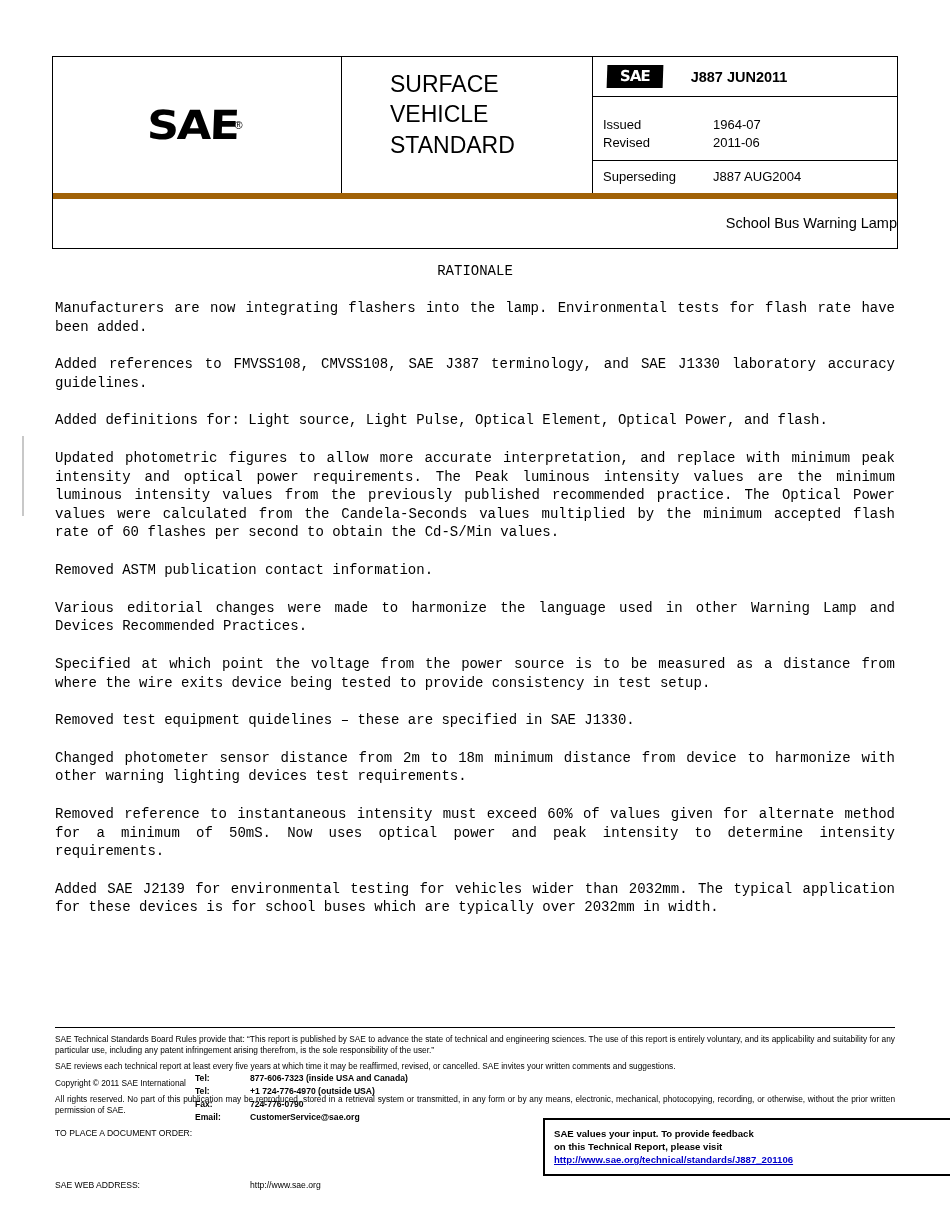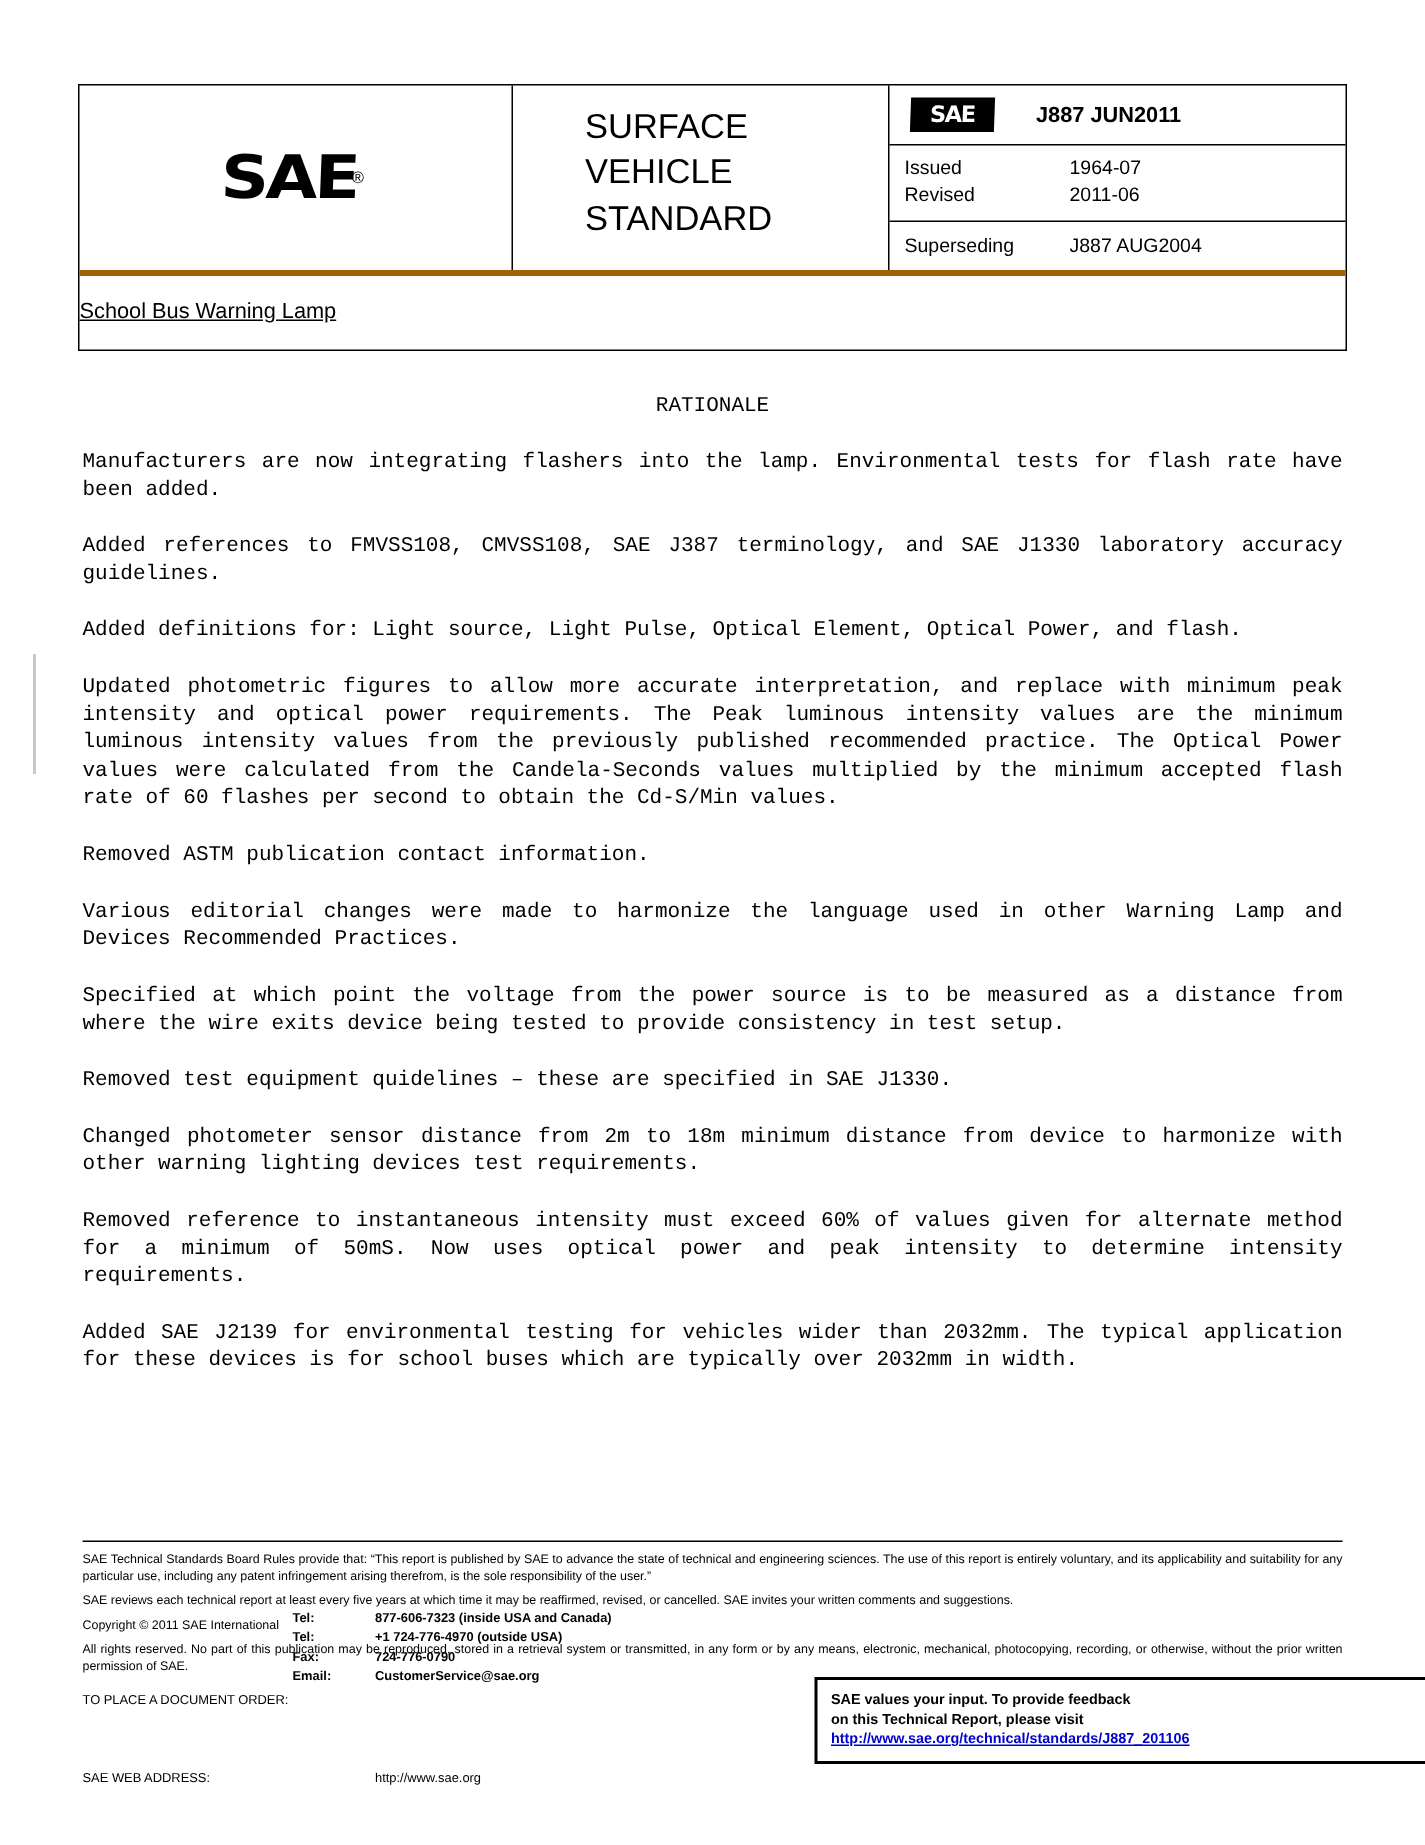--- a/index.html
+++ b/index.html
@@ -107,39 +107,39 @@
     margin-right: 28px;
   }
   .meta-docnum {
     font-size: 14.5px;
     font-weight: bold;
   }
   .meta-dates {
     border-bottom: 1px solid #000;
     padding: 6px 6px 7px 10px;
     font-size: 13px;
+    margin-top: 13px;
   }
   .meta-dates .dr {
     display: flex;
     line-height: 1.42;
   }
   .meta-dates .dr .lbl { width: 110px; }
   .meta-super {
     padding: 7px 6px 7px 10px;
     font-size: 13px;
     display: flex;
     line-height: 1.42;
   }
   .meta-super .lbl { width: 110px; }
   .subject-bar {
-    border-top: 4px solid #a16207;
-    text-align: left;
+    border-top: 6px solid #a16207;
+    text-align: right;
     font-size: 14.5px;
     padding: 16px 0 17px 0;
-    text-decoration: underline;
   }
   
   .body-area {
     position: absolute;
     left: 55px;
     top: 263px;
     width: 840px;
     font-family: Liberation Mono, monospace;
   }
   .rationale-head {

